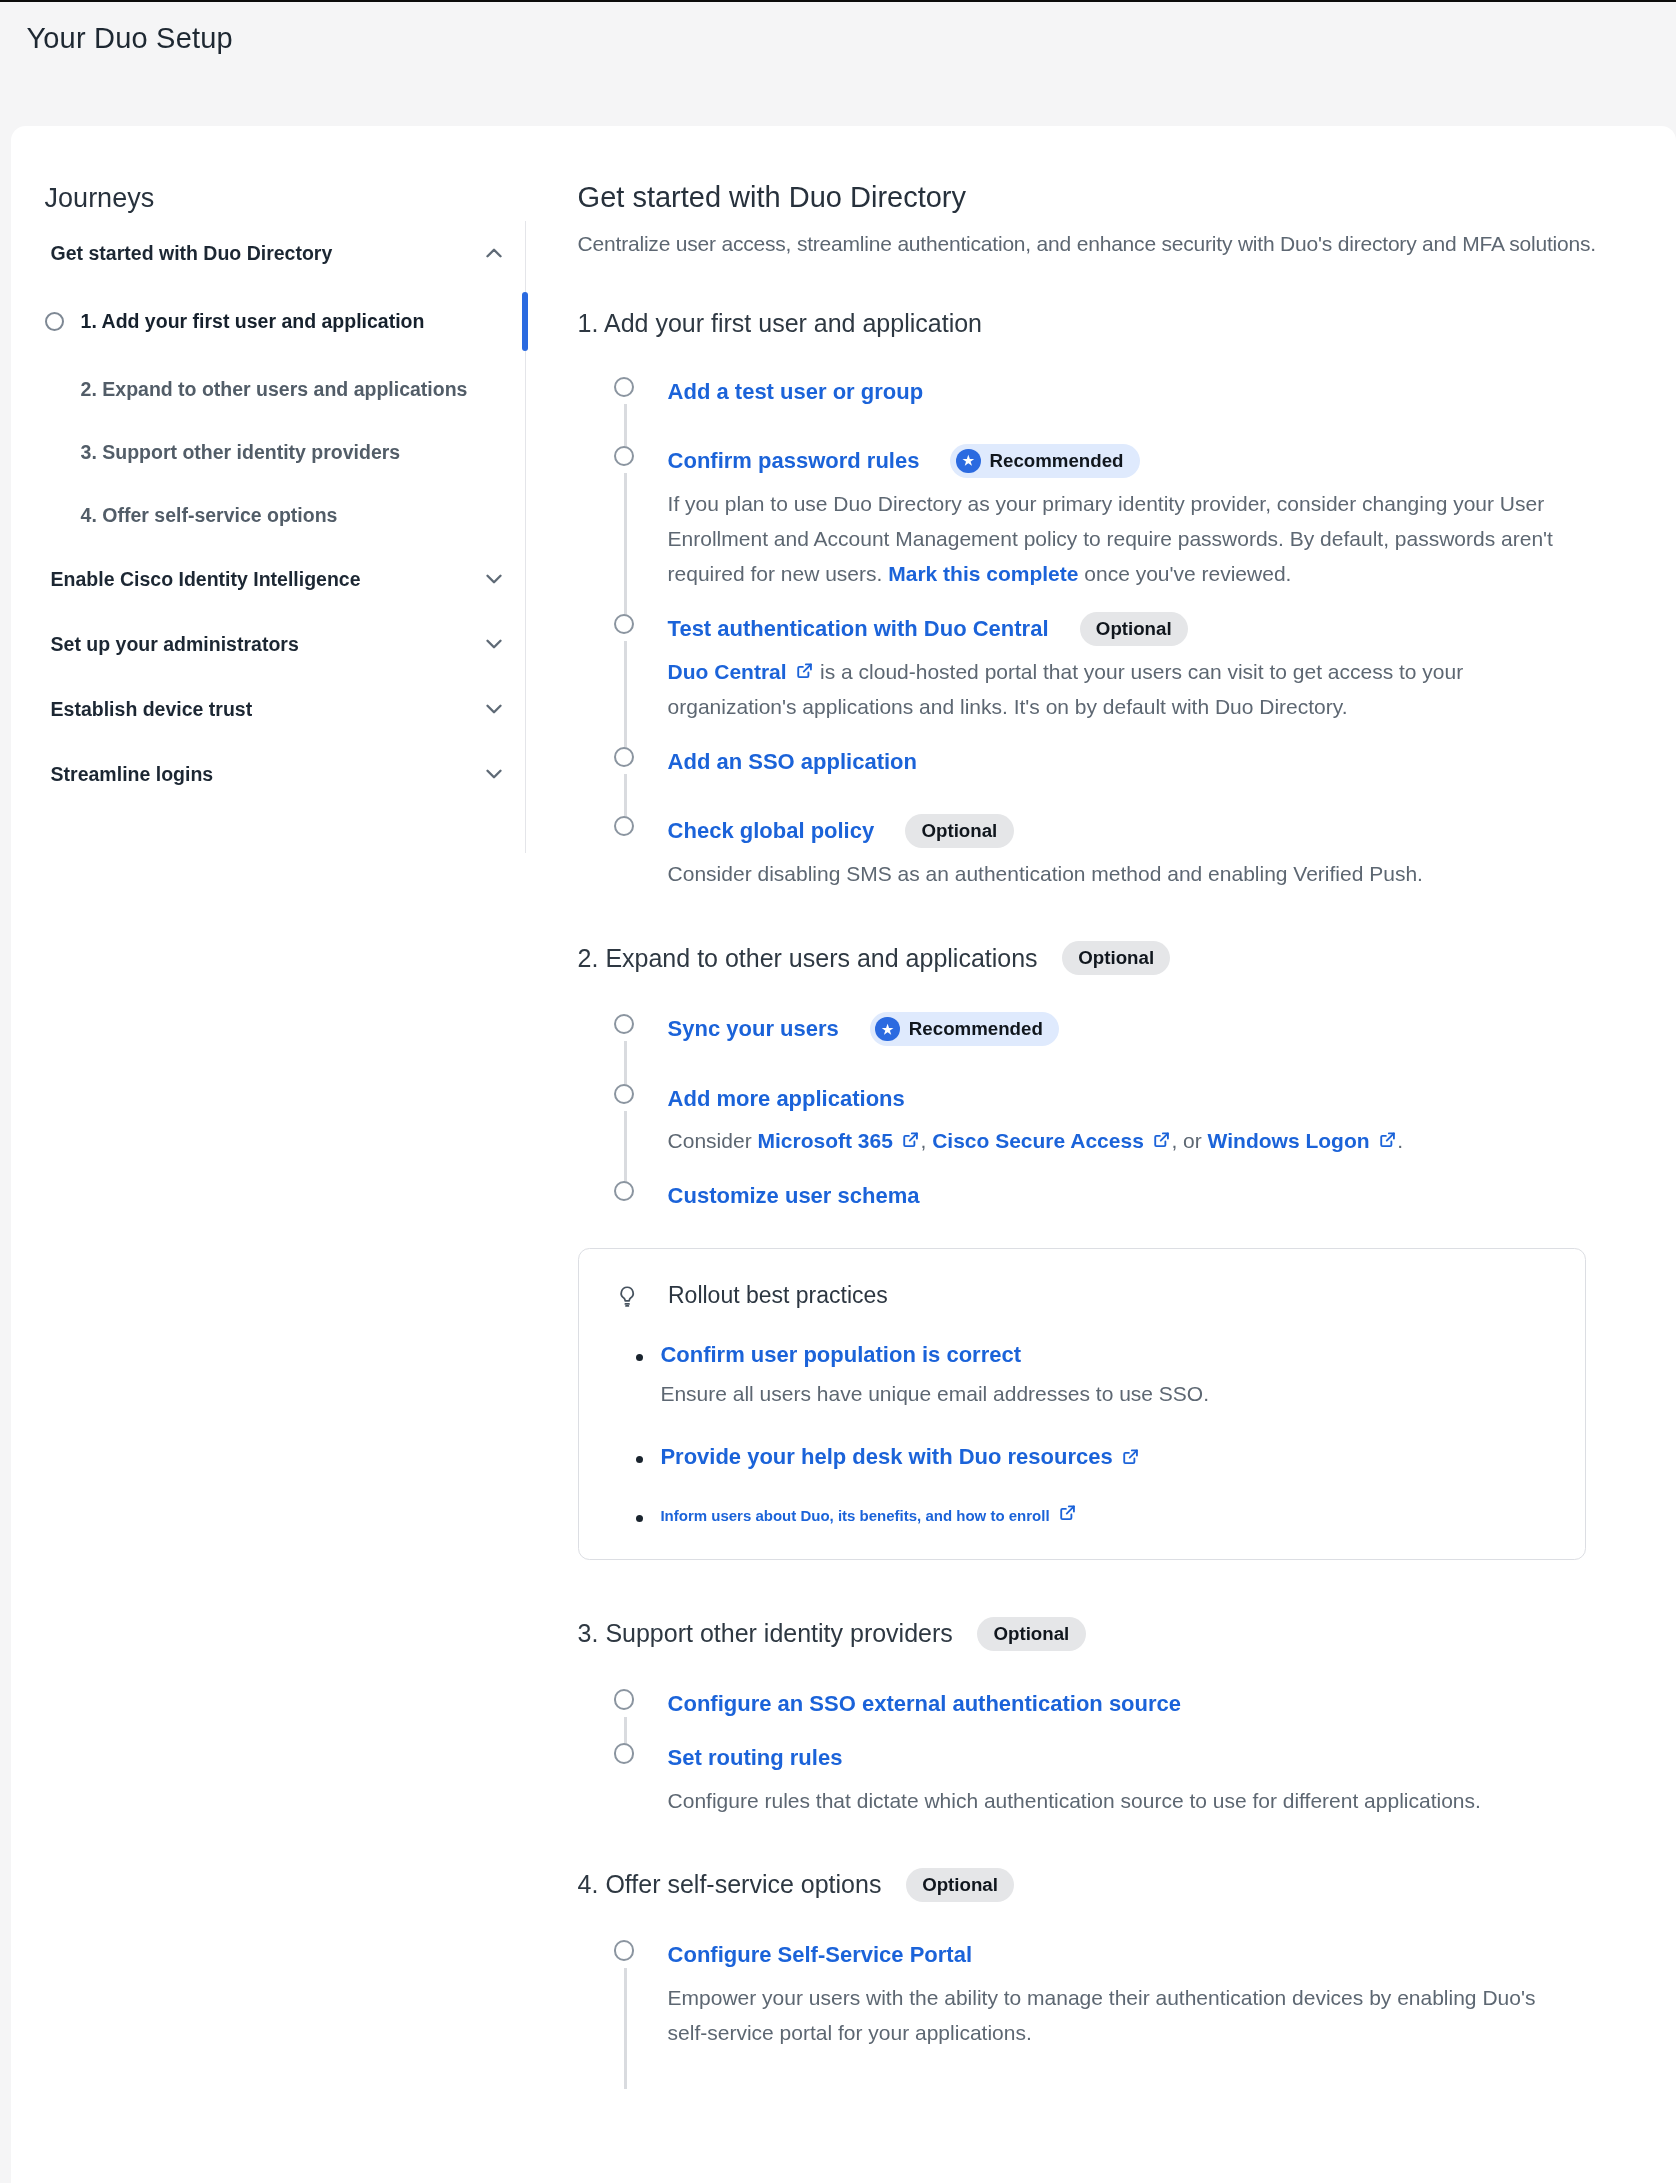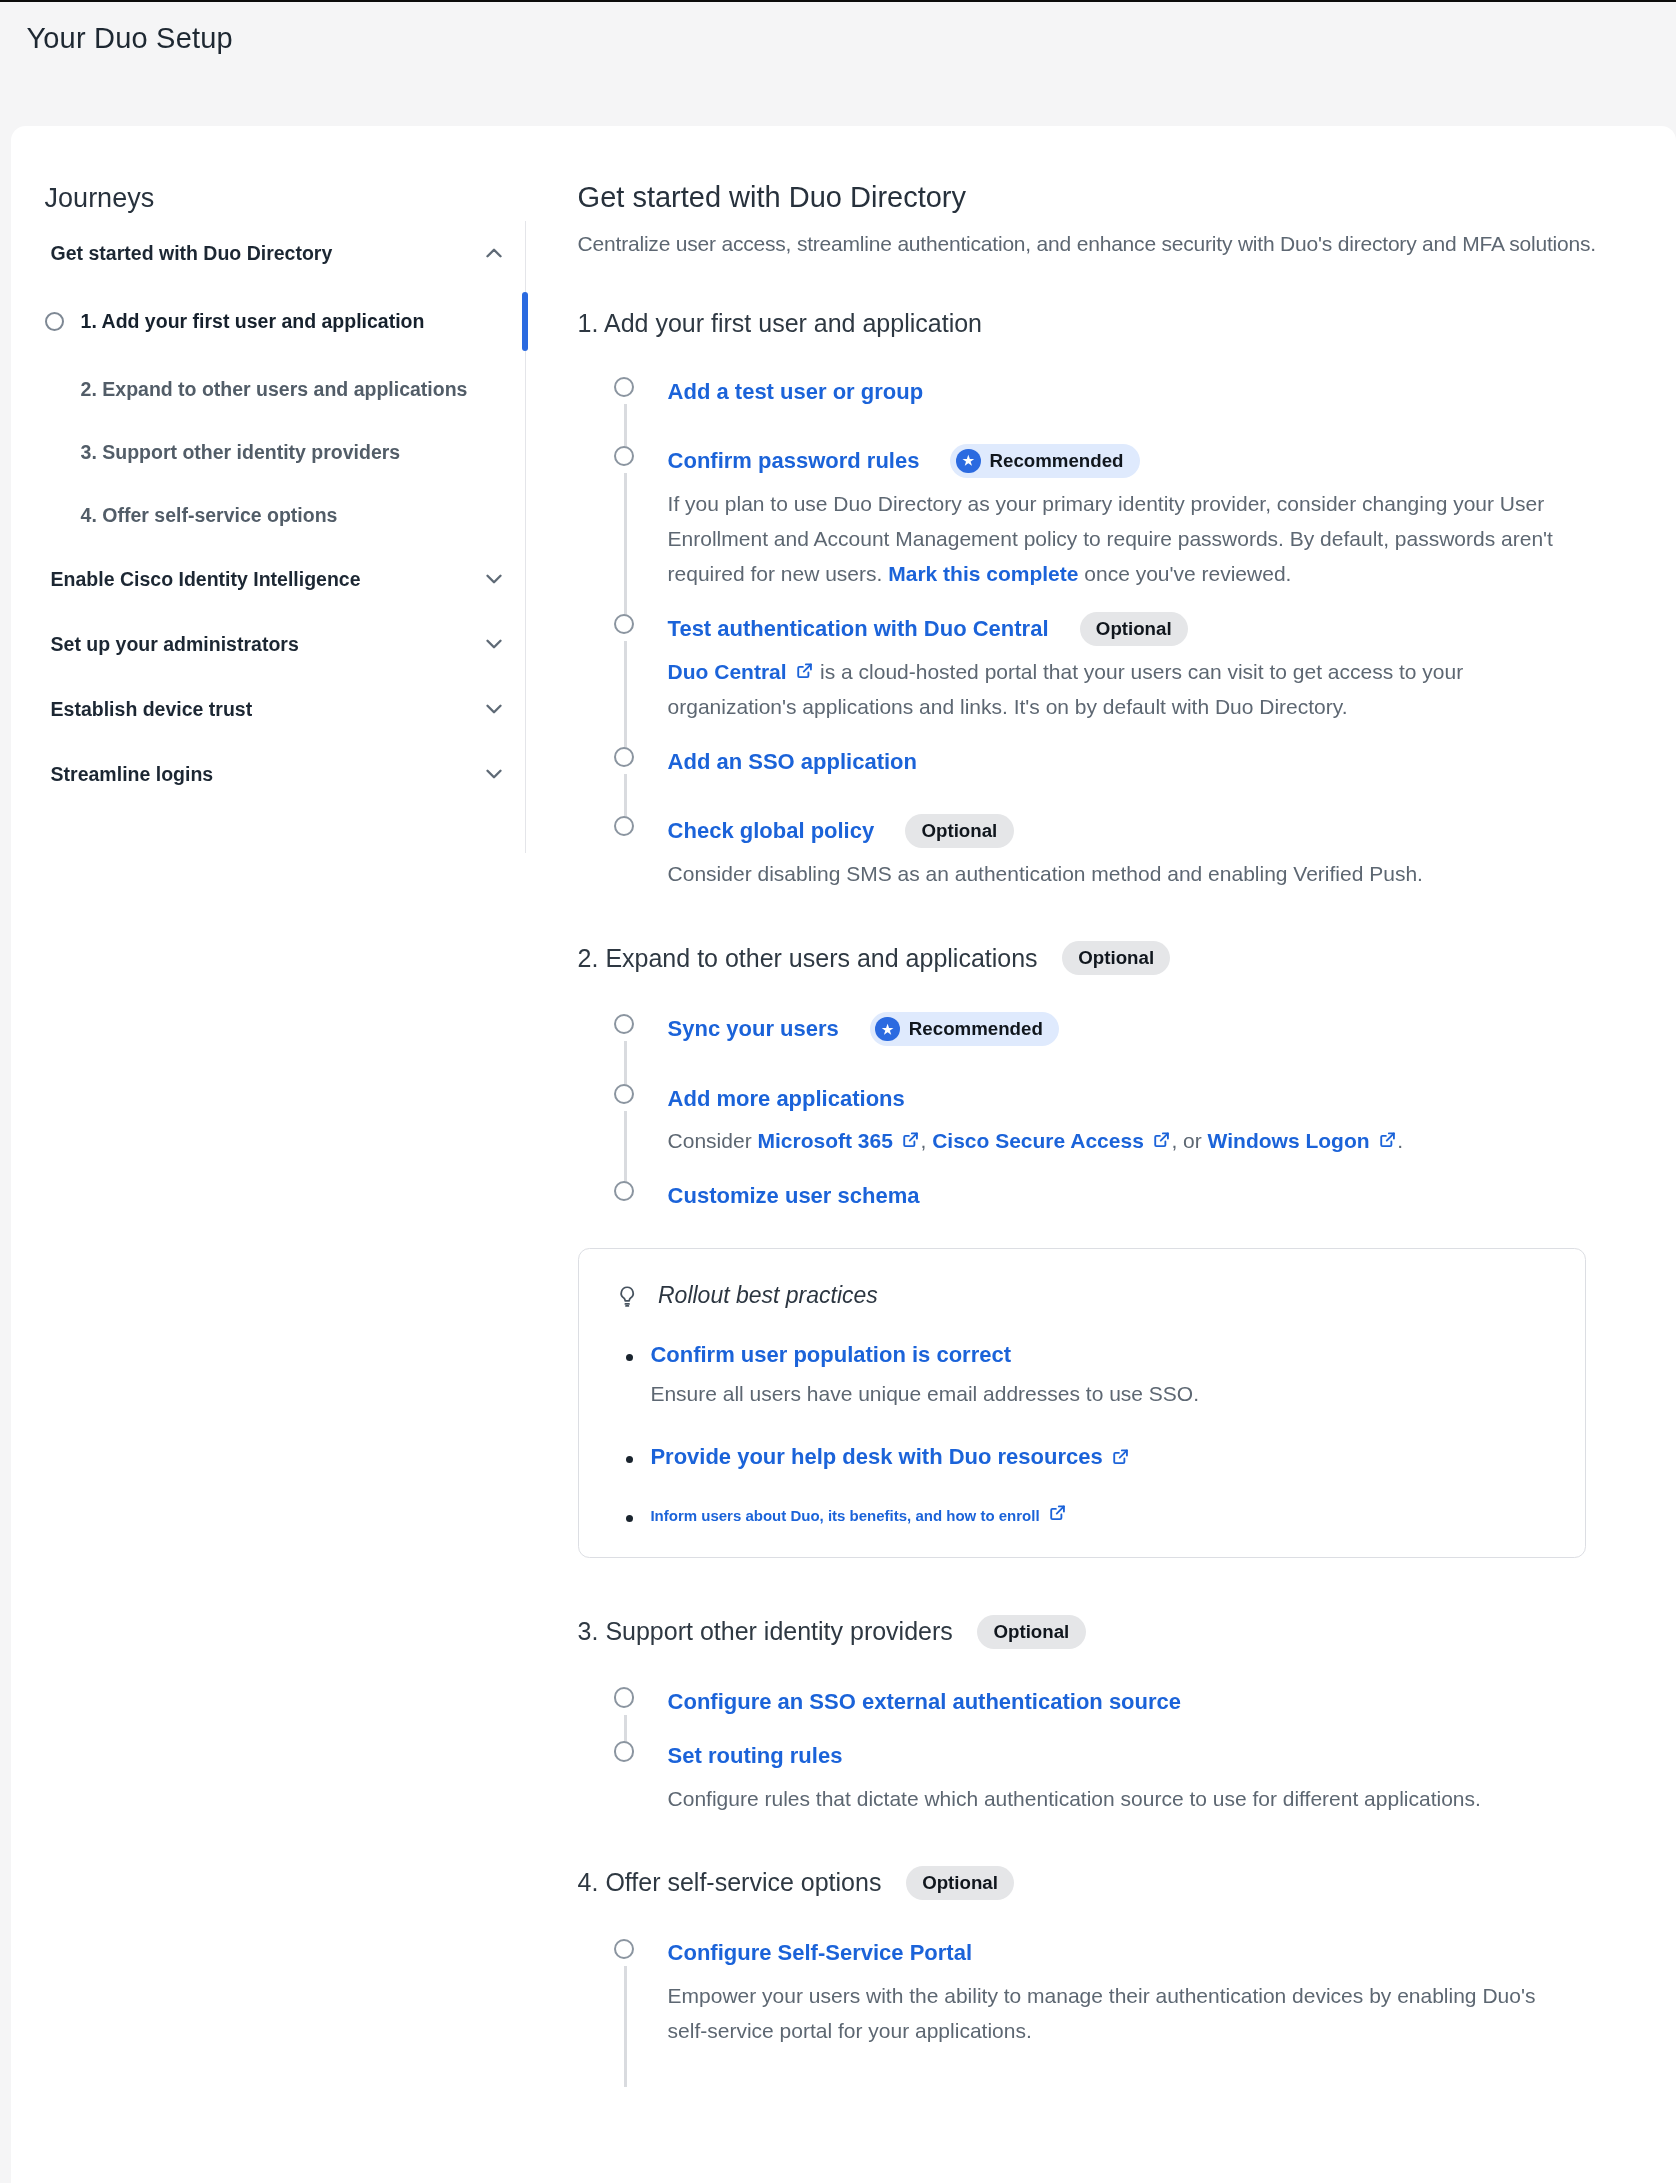--- a/index.html
+++ b/index.html
@@ -98,24 +98,24 @@
 
   
   .ext-icon { display: inline-flex; margin-left: 7.3px; vertical-align: -2.4px; }
   .ext-icon svg { width: 20.3px; height: 20.3px; }
 
   
   .callout {
     width: 1008px; border: 1.6px solid #dcdee3; border-radius: 11.4px;
     padding: 33px 36px 24.4px; margin: 36px 0 57px;
   }
-  .callout-head { display: flex; align-items: center; gap: 19px; font-size: 23px; color: #2c3641; margin-bottom: 33px; font-style: italic; }
+  .callout-head { display: flex; align-items: center; gap: 29px; font-size: 23px; color: #2c3641; margin-bottom: 33px; }
   .bulb-icon { display: inline-flex; }
   .bulb-icon svg { width: 24.4px; height: 24.4px; }
-  .bullets { list-style: none; margin: 0; padding: 0 0 0 9.8px; }
+  .bullets { list-style: none; margin: 10px; padding: 0 0 0 9.8px; }
   .bullet { position: relative; padding-left: 26px; margin-bottom: 33px; }
   .bullet:last-child { margin-bottom: 8.1px; }
   .bullet::before {
     content: ""; position: absolute; left: 1.6px; top: 11.4px; width: 7.3px; height: 7.3px;
     border-radius: 50%; background: #1a242e;
   }
   .bullet .desc { margin-top: 8.1px; }
 </style>
 </head>
 <body>

